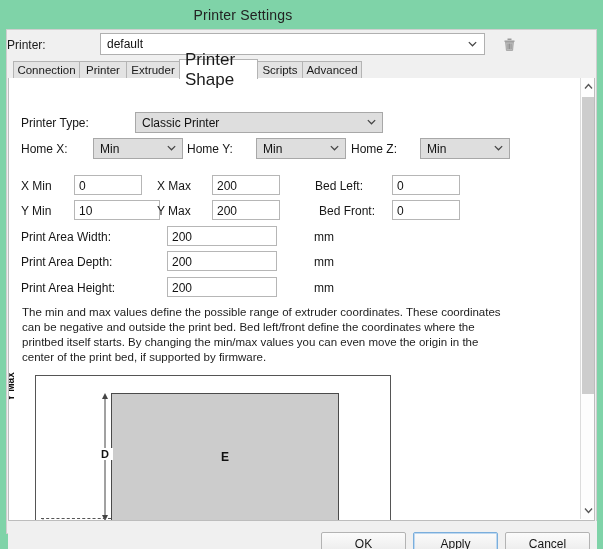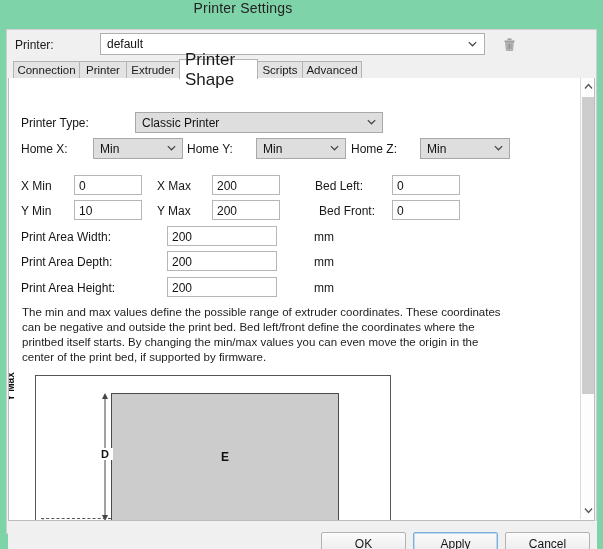--- a/index.html
+++ b/index.html
@@ -9,36 +9,36 @@
     font-family:"Liberation Sans", sans-serif;
     font-size:12px;color:#1a1a1a;
     -webkit-font-smoothing:antialiased;
   }
   #root{position:relative;width:603px;height:549px;}
 
   
   .titlebar{
     position:absolute;left:0;top:0;width:486px;height:29px;
     background:#7fd3a8;
-    display:flex;justify-content:center;
+    display:flex;align-items:center;justify-content:center;
   }
   .titlebar .title{font-size:14px;color:#222;letter-spacing:.2px;}
 
   
   .dialog{
     position:absolute;left:6px;top:29px;width:591px;height:505px;
     background:#f0f0f0;border:1px solid #cfcfcf;
     box-sizing:border-box;
   }
 
   
   .printer-row{
     position:absolute;left:0;top:0;width:589px;height:29px;
   }
-  .printer-label{position:absolute;left:8px;top:8px;font-size:12px;}
+  .printer-label{position:absolute;left:0;top:8px;font-size:12px;}
   .printer-select{
     position:absolute;left:93px;top:3px;width:385px;height:22px;
     background:#ffffff;border:1px solid #b0b0b0;box-sizing:border-box;
   }
   .printer-select .val{position:absolute;left:6px;top:3px;font-size:12px;color:#111;}
   .printer-select .arrow{position:absolute;right:6px;top:4px;}
   .trash-btn{
     position:absolute;left:492px;top:4px;width:20px;height:20px;
     display:flex;align-items:center;justify-content:center;
   }
@@ -260,21 +260,21 @@
         <div class="txt" style="left:203px;top:97px;width:68px;">
           <span class="val">200</span>
         </div>
 
         <span class="lbl" style="left:306px;top:101px;">Bed Left:</span>
         <div class="txt" style="left:383px;top:97px;width:68px;">
           <span class="val">0</span>
         </div>
 
         <span class="lbl" style="left:12px;top:126px;">Y Min</span>
-        <div class="txt" style="left:65px;top:122px;width:68px;">
+        <div class="txt" style="left:65px;top:122px;width:86px;">
           <span class="val">10</span>
         </div>
 
         <span class="lbl" style="left:148px;top:126px;">Y Max</span>
         <div class="txt" style="left:203px;top:122px;width:68px;">
           <span class="val">200</span>
         </div>
 
         <span class="lbl" style="left:310px;top:126px;">Bed Front:</span>
         <div class="txt" style="left:383px;top:122px;width:68px;">

